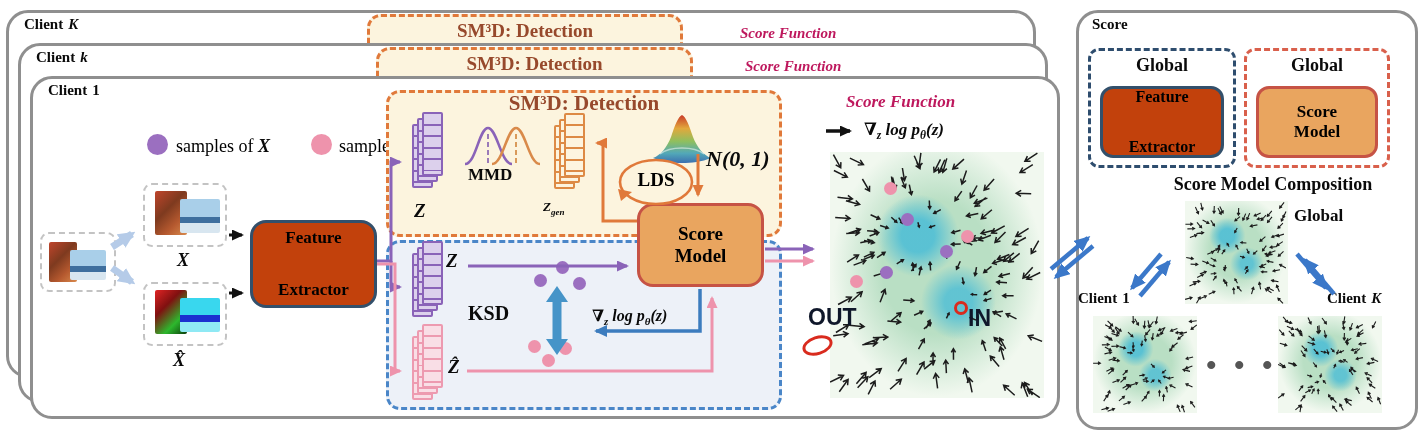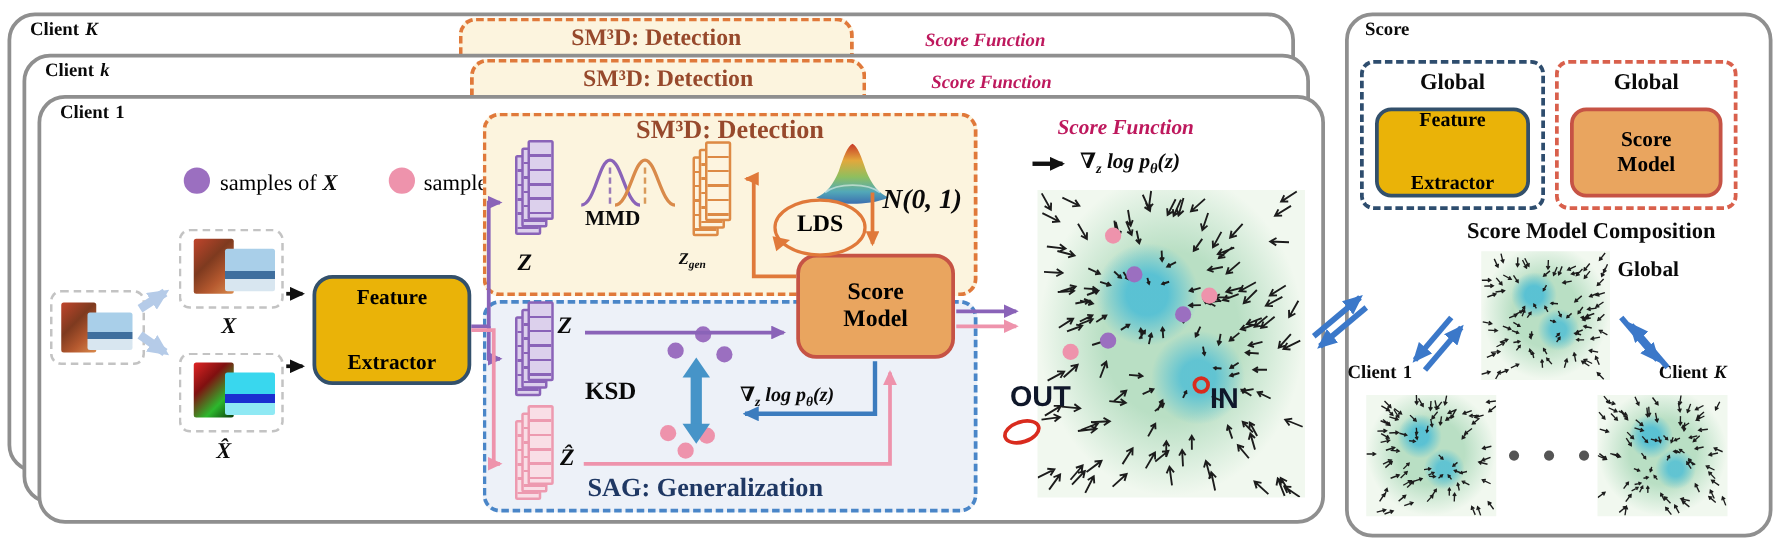--- a/index.html
+++ b/index.html
@@ -15,21 +15,21 @@
   .dash-title { text-align:center; font-weight:bold; font-size:19px; color:#97492c; padding-top:3px; }
   .sfn { position:absolute; color:#be185d; font-weight:bold; font-style:italic; font-size:15px; }
 
   .sm3d-title { position:absolute; left:386px; top:91px; width:396px; text-align:center;
                 font-weight:bold; font-size:21px; color:#97492c; }
   .sagbox { position:absolute; border:3px dashed #4A86C8; border-radius:14px; background:#EDF1F8; }
   .sag-title { position:absolute; left:470px; top:378px; font-weight:bold; font-size:21px; color:#1F3864; }
 
   .roundnode { position:absolute; border-radius:16px; display:flex; flex-direction:column;
                align-items:center; justify-content:center; font-weight:bold; text-align:center; }
-  .fe-node { background:#eab308; border:3px solid #33506B; font-size:17px;gap:32px; }
+  .fe-node { background:#c2410c; border:3px solid #33506B; font-size:17px;gap:32px; }
   .sm-node { background:#E9A55F; border:3px solid #C65345; font-size:19px; z-index:2; }
 
   .fstack { position:absolute; width:32px; height:80px; }
   .fstack i { position:absolute; display:block; width:21px; height:64px; border:2px solid var(--bc);
               background-color:var(--bg); border-radius:2px;
               background-image:repeating-linear-gradient(to bottom, transparent 0 9.5px, var(--bc) 9.5px 11.5px); }
   .fstack .l1{ left:0; top:12px; } .fstack .l2{ left:5px; top:6px; } .fstack .l3{ left:10px; top:0; }
   .st-purple { --bc:#8A63B8; --bg:#DCD0EC; }
   .st-orange { --bc:#DD8A45; --bg:#FDF4DF; }
   .st-pink   { --bc:#ED9AB0; --bg:#F9DEE6; }
@@ -165,21 +165,20 @@
         </linearGradient>
       </defs>
     <path d="M3,48 C11,45 17,37 21,27 C25,15 28,7 32,5 C36,7 39,15 43,27 C47,37 53,45 61,48 C52,52 41,53 32,53 C23,53 12,52 3,48 Z" fill="url(#gnb)"></path>
     <path d="M10,44 C20,36 44,36 54,44" fill="none" stroke="#ffffff" stroke-opacity="0.5" stroke-width="1.4"></path>
   </svg>
   <div class="formula pos" style="left:706px;top:146px;font-size:22px">N(0, 1)</div>
 
   <div class="lds-text">LDS</div>
 
   <div class="sagbox" style="left:386px;top:240px;width:396px;height:170px"></div>
-  <div class="sag-title">SAG: Generalization</div>
 
   <div class="fstack st-purple" style="left:412px;top:241px">
       <i class="l1"></i>
       <i class="l2"></i>
       <i class="l3"></i>
     </div>
   <div class="mvar pos" style="left:446px;top:250px;font-size:19px">Z</div>
   <div class="fstack st-pink" style="left:412px;top:324px">
       <i class="l1"></i>
       <i class="l2"></i>

